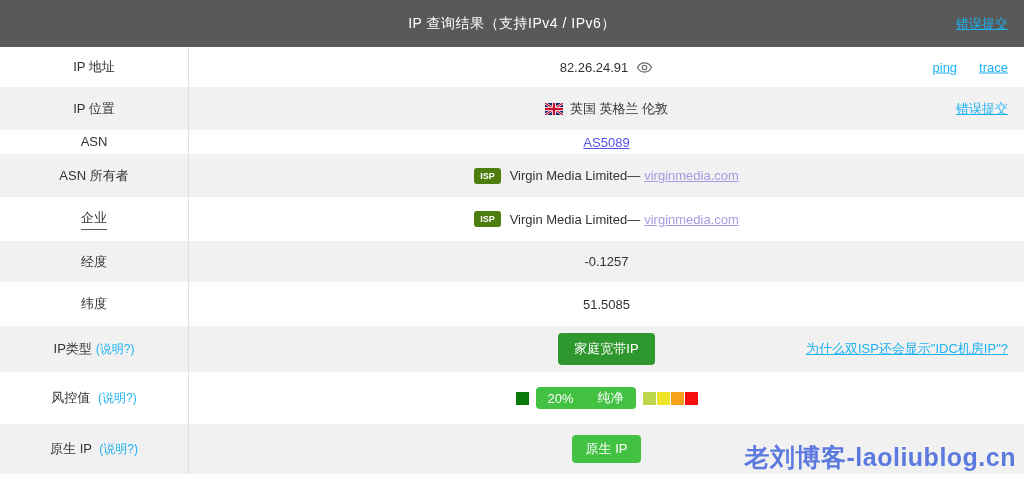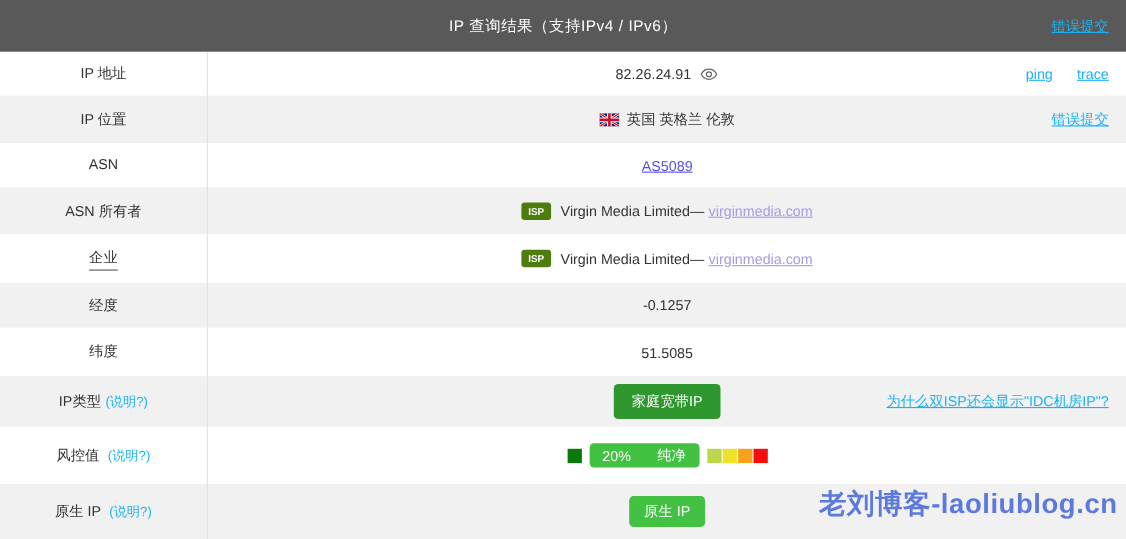--- a/index.html
+++ b/index.html
@@ -34,21 +34,21 @@
     padding:0 120px;box-sizing:border-box;
   }
   .side{
     position:absolute;right:16px;top:50%;transform:translateY(-50%);
     display:flex;gap:22px;white-space:nowrap;
   }
   a.cy,.cy{color:#1db2f1;text-decoration:underline;cursor:pointer;font-size:13px;}
   .asn-link{color:#5551e9;text-decoration:underline;cursor:pointer;}
   .dom-link{color:#a79ce4;text-decoration:underline;cursor:pointer;margin-left:4px;}
   
-  .r1{height:40px}.r2{height:43px}.r3{height:40px}.r4{height:43px}.r5{height:44px}
+  .r1{height:40px}.r2{height:43px}.r3{height:24px}.r4{height:43px}.r5{height:44px}
   .r6{height:41px}.r7{height:44px}.r8{height:46px}.r9{height:52px}.r10{height:50px}
   
   .eye{margin-left:8px;display:inline-flex;align-items:center;cursor:pointer;}
   .eye svg{width:17px;height:17px;stroke:#666;fill:none;stroke-width:1.6;}
   .flag{margin-right:7px;display:inline-flex;line-height:0;}
   .badge-isp{
     background:#4d7c0f;color:#fff;font-size:9px;font-weight:bold;
     border-radius:3px;padding:3px 6px;margin-right:9px;display:inline-block;
   }
   .btn-green{

